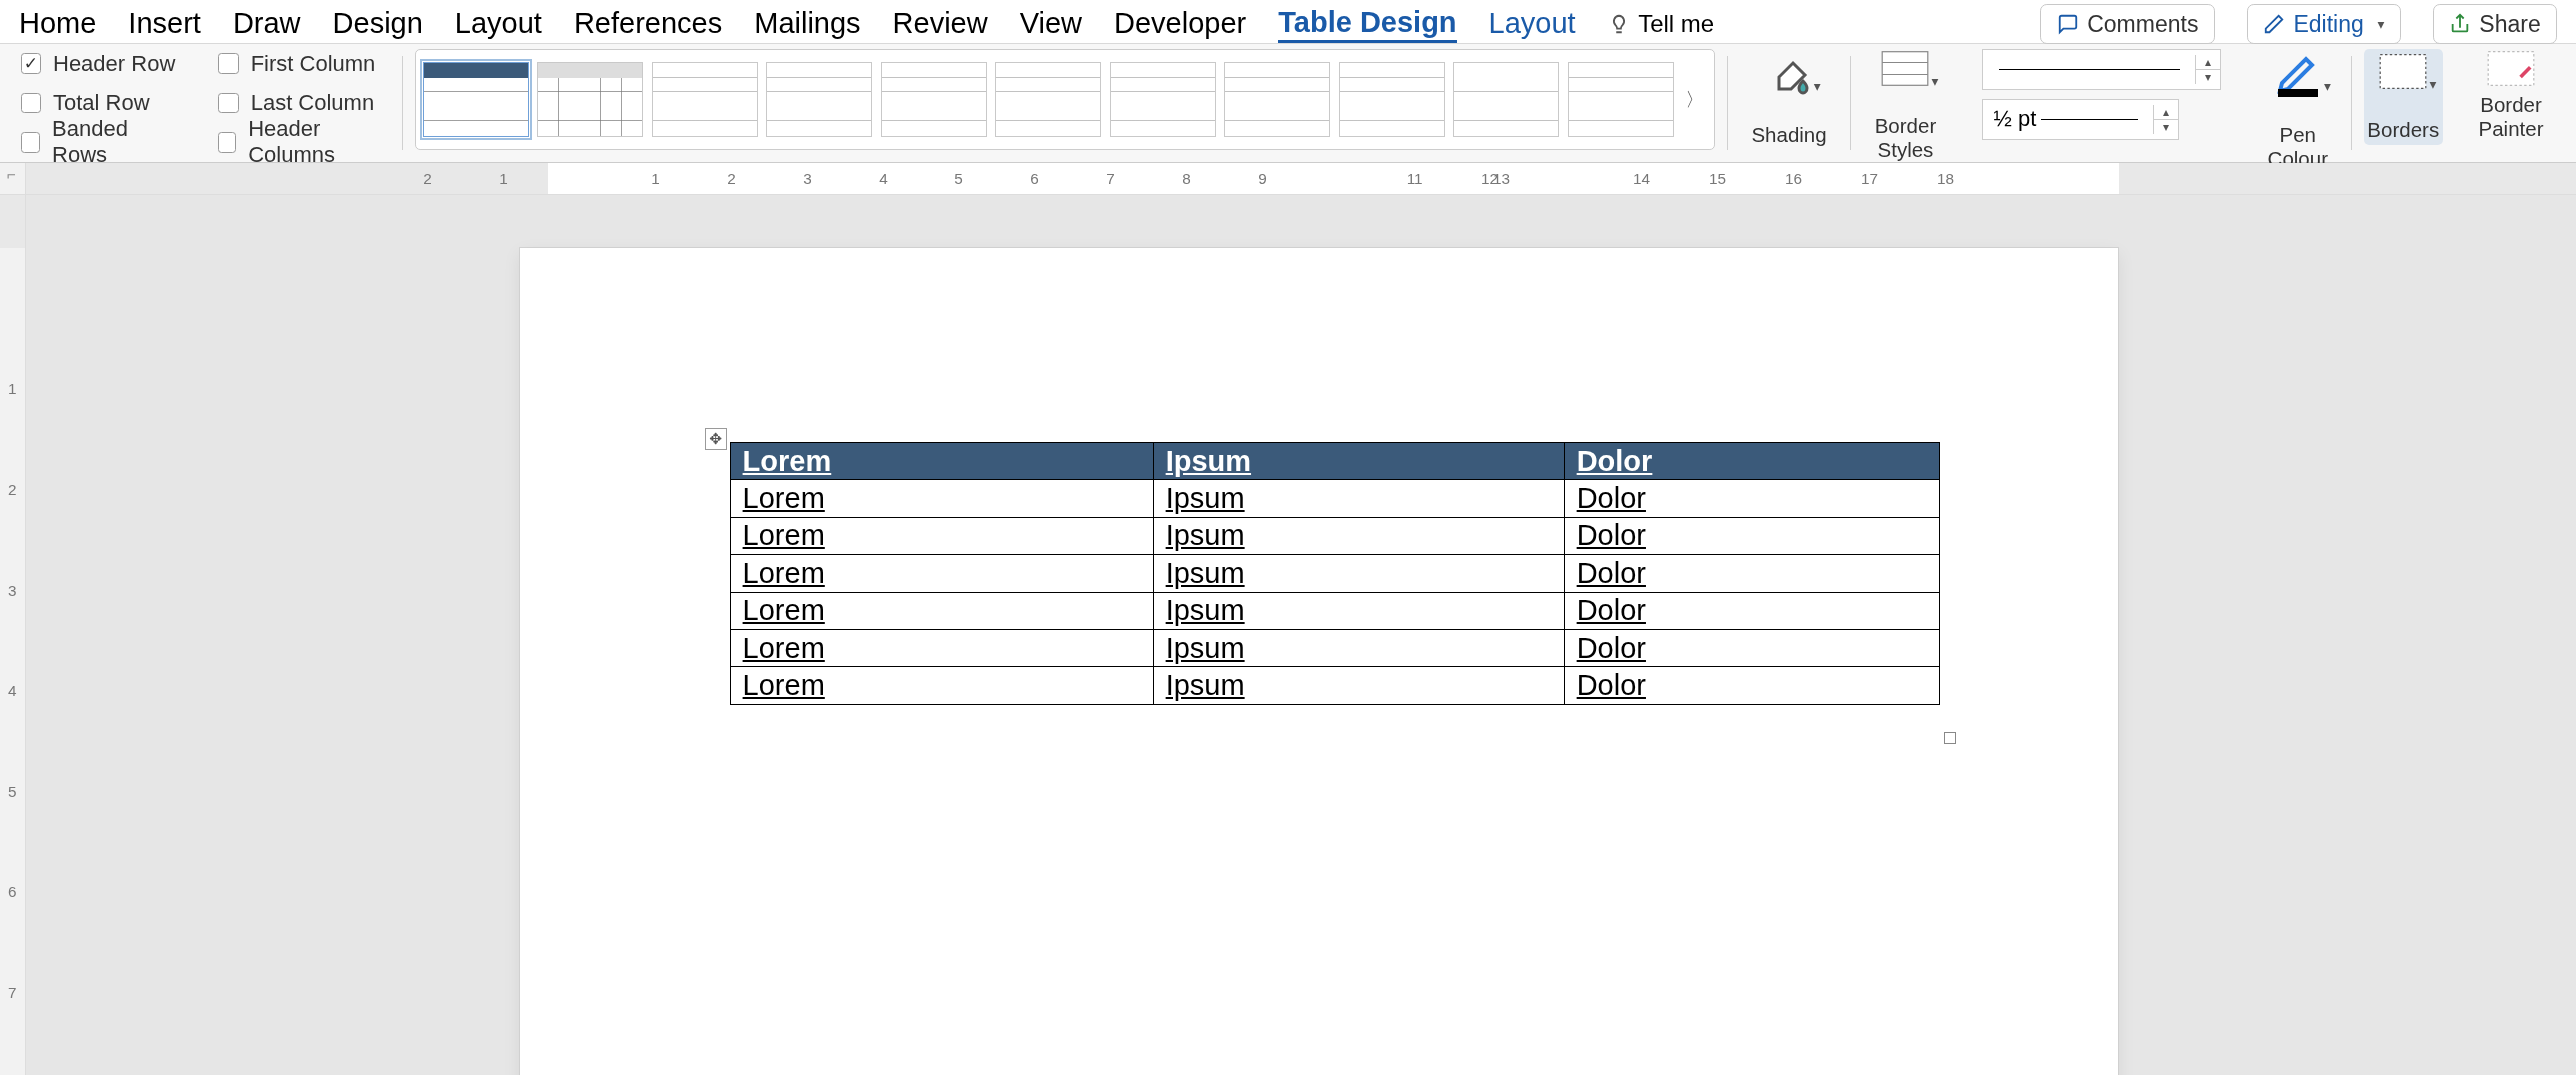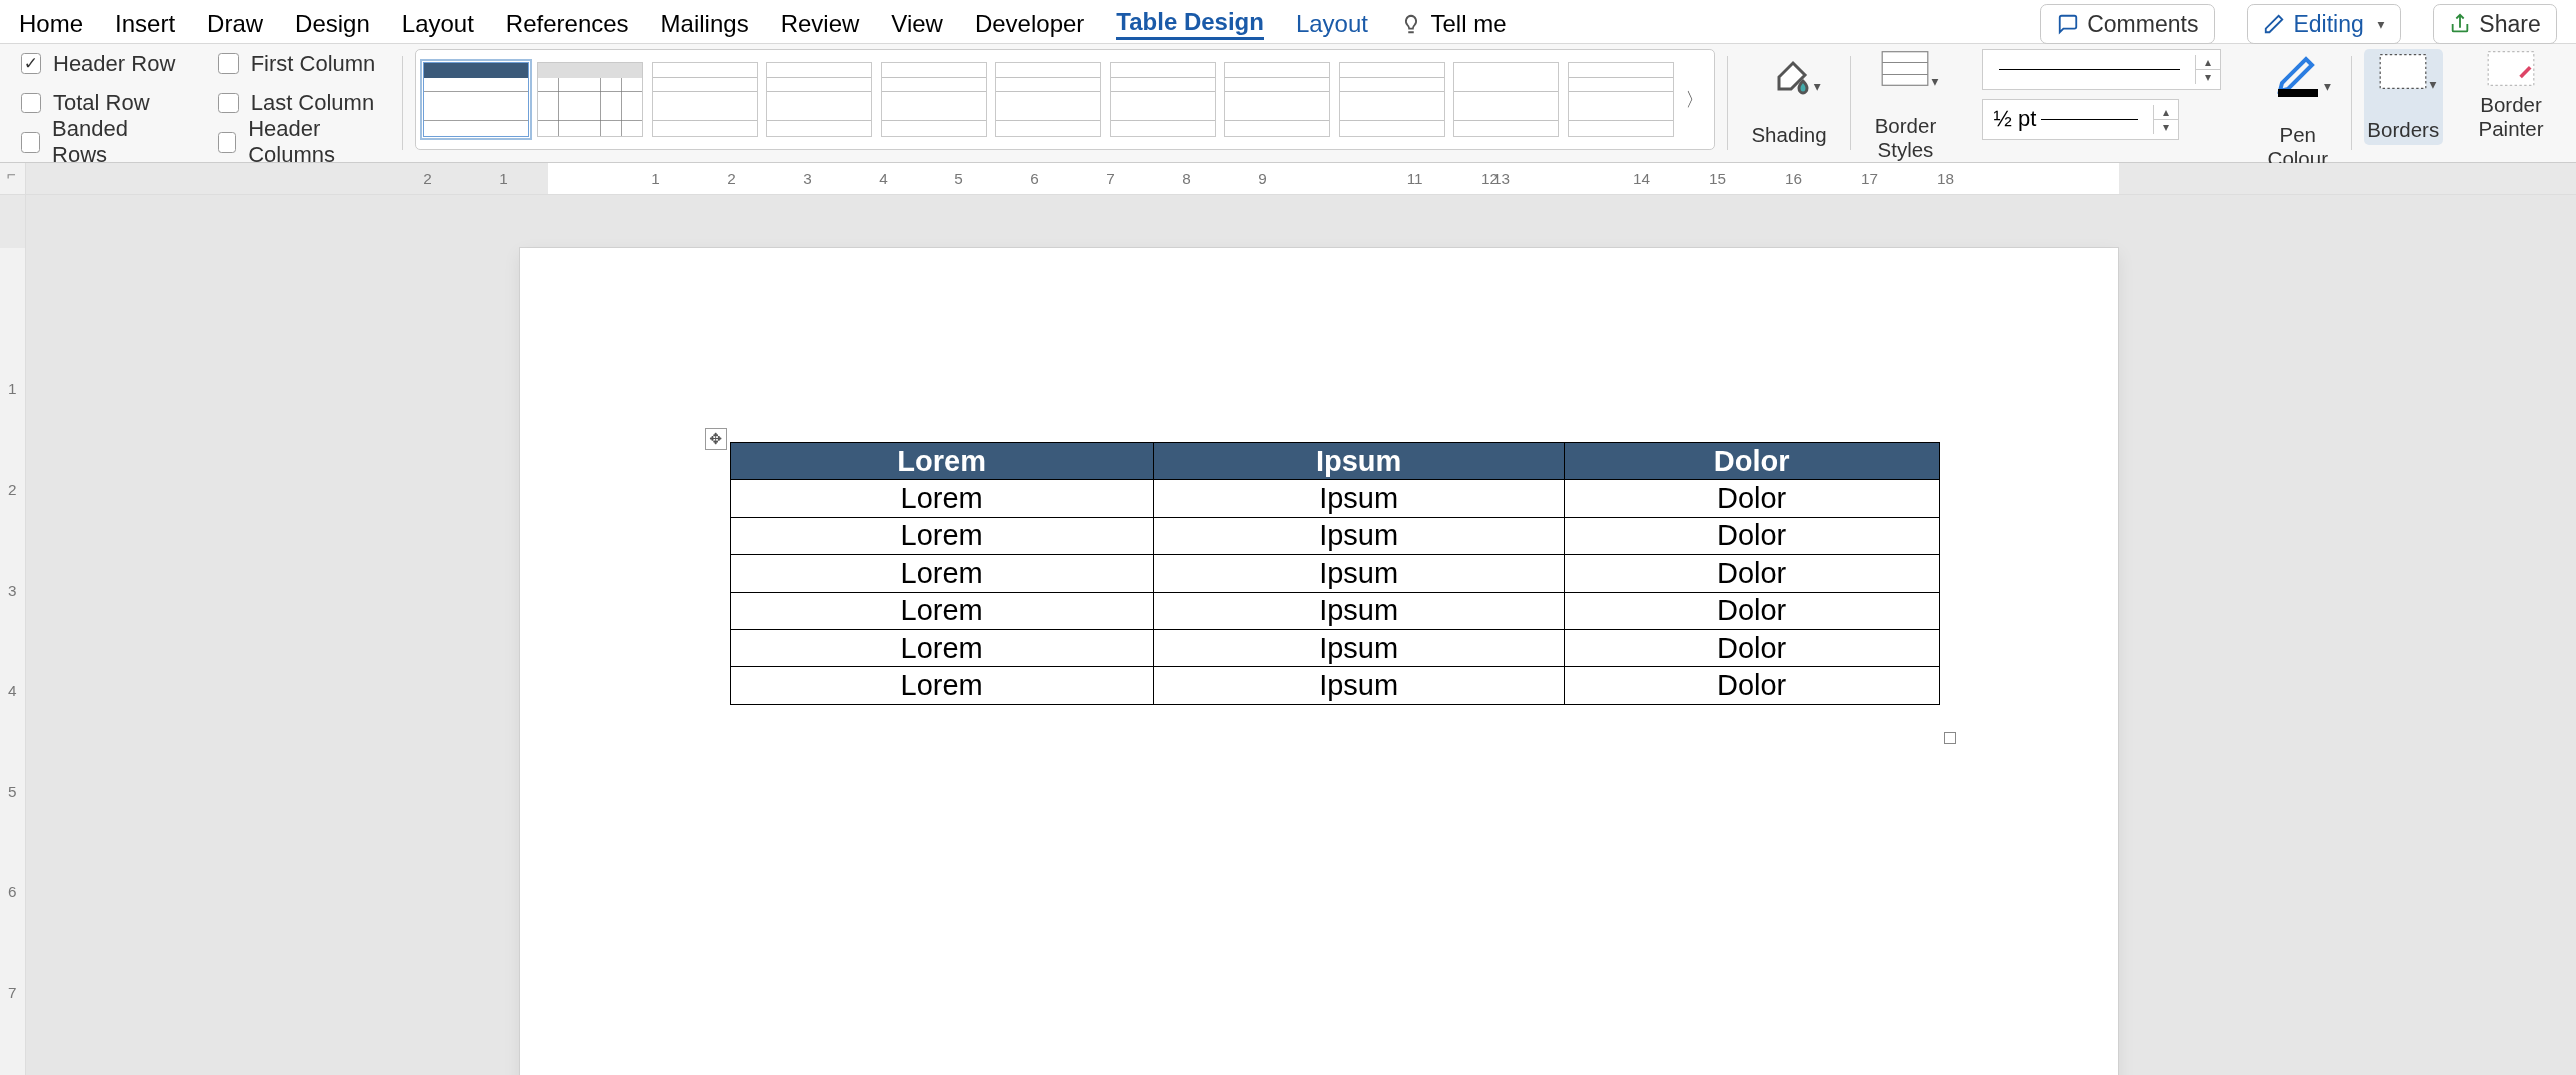--- a/index.html
+++ b/index.html
@@ -1,18 +1,18 @@
 <!DOCTYPE html>
 <html style="font-size:13.6px"><head>
 <meta charset="utf-8">
 <style>
   * { box-sizing: border-box; margin:0; padding:0; font-family: -apple-system, BlinkMacSystemFont, "Segoe UI", Arial, sans-serif; }
   body { background:#fff; overflow:hidden; font-size:22px; }
   .tabs { display:flex; align-items:center; gap:32px; padding:5.1px 19px 0 19px; height:44px; background:#fff; border-bottom:0.9px solid #d9d9d9; position:relative;}
-  .tabs .tab { color:#000; font-size:24px; cursor:pointer; padding-bottom:1px;}
+  .tabs .tab { color:#000; font-size:29px; cursor:pointer; padding-bottom:1px;}
   .tabs .tab.active, .tabs .tab.contextual { color:#1a5aa8; }
   .tabs .tab.active { border-bottom:3.4px solid #1a5aa8; font-weight:600;}
   .tabs .tellme { display:flex; align-items:center; gap:8.5px; font-size:24px;}
   .tabs .spacer { flex:1; }
   .rbtn { display:flex; align-items:center; gap:8.5px; border:0.9px solid #c8c8c8; border-radius:6.8px; padding:5.1px 15.3px; font-size:23px; cursor:pointer; color:#333; }
   .rbtn.blue { color:#1a5aa8;}
   .ribbon { display:flex; align-items:stretch; gap:0; background:#f7f7f7; border-bottom:0.9px solid #ccc; height:119px; padding:5.1px 8.5px; }
   .group { display:flex; flex-direction:column; padding:0 12px; position:relative;}
   .group.sep::after { content:""; position:absolute; right:0; top:6.8px; bottom:6.8px; width:0.9px; background:#d0d0d0;}
   .checks { display:grid; grid-template-columns:auto auto; grid-auto-rows:36px; column-gap:36px; row-gap:3.4px; align-content:center; height:100%;}
@@ -52,21 +52,21 @@
   .hruler .nums{position:absolute; inset:0; display:flex; align-items:center;}
   .hruler .nums span{position:absolute; transform:translateX(-50%);}
   .workspace { display:flex; height:calc(100% - 196px); background:#e6e6e6; }
   .vruler { width:25.6px; background:#f2f2f2; border-right:0.9px solid #ddd; position:relative; font-size:15.3px; color:#777;}
   .vruler .shade-top{position:absolute;left:0;right:0;top:0;height:53px;background:#e8e8e8;}
   .vruler span{position:absolute; left:50%; transform:translate(-50%,-50%);}
   .canvas { flex:1; position:relative; overflow:hidden; background:#e6e6e6;}
   .page { position:absolute; left:494px; top:53px; width:1598px; height:2216px; background:#fff; box-shadow:0 0 0 0.9px #cfcfcf, 0 5.1px 17px rgba(0,0,0,.08);}
   .tbl-move { position:absolute; left:679px; top:233px; width:22px; height:22px; border:0.9px solid #9a9a9a; background:#fff; display:flex; align-items:center; justify-content:center; font-size:15.3px; color:#555; cursor:move;}
   .doc-table { position:absolute; left:704px; top:247px; border-collapse:collapse; width:1210px; font-size:29px;}
-  .doc-table th, .doc-table td { border:1.7px solid #000; padding:1.7px 12px; text-align:center; font-weight:400;}
+  .doc-table th, .doc-table td { border:1.7px solid #000; padding:1.7px 12px; text-align:left; font-weight:400;text-decoration:underline;}
   .doc-table th { background:#3b5a7a; color:#fff; font-weight:700;}
   .resize-handle{position:absolute; left:1918px; top:537px; width:12px; height:12px; border:0.9px solid #888; background:#fff;}
   .borders-active { background:#dde6ef; border-radius:5.1px; padding:3.4px;}
   .drop-caret{font-size:13.6px;color:#555;margin-left:5.1px;}
   html,body{height:1076px;width:2576px;}
 </style>
 </head>
 <body>
 
 <div class="tabs">

